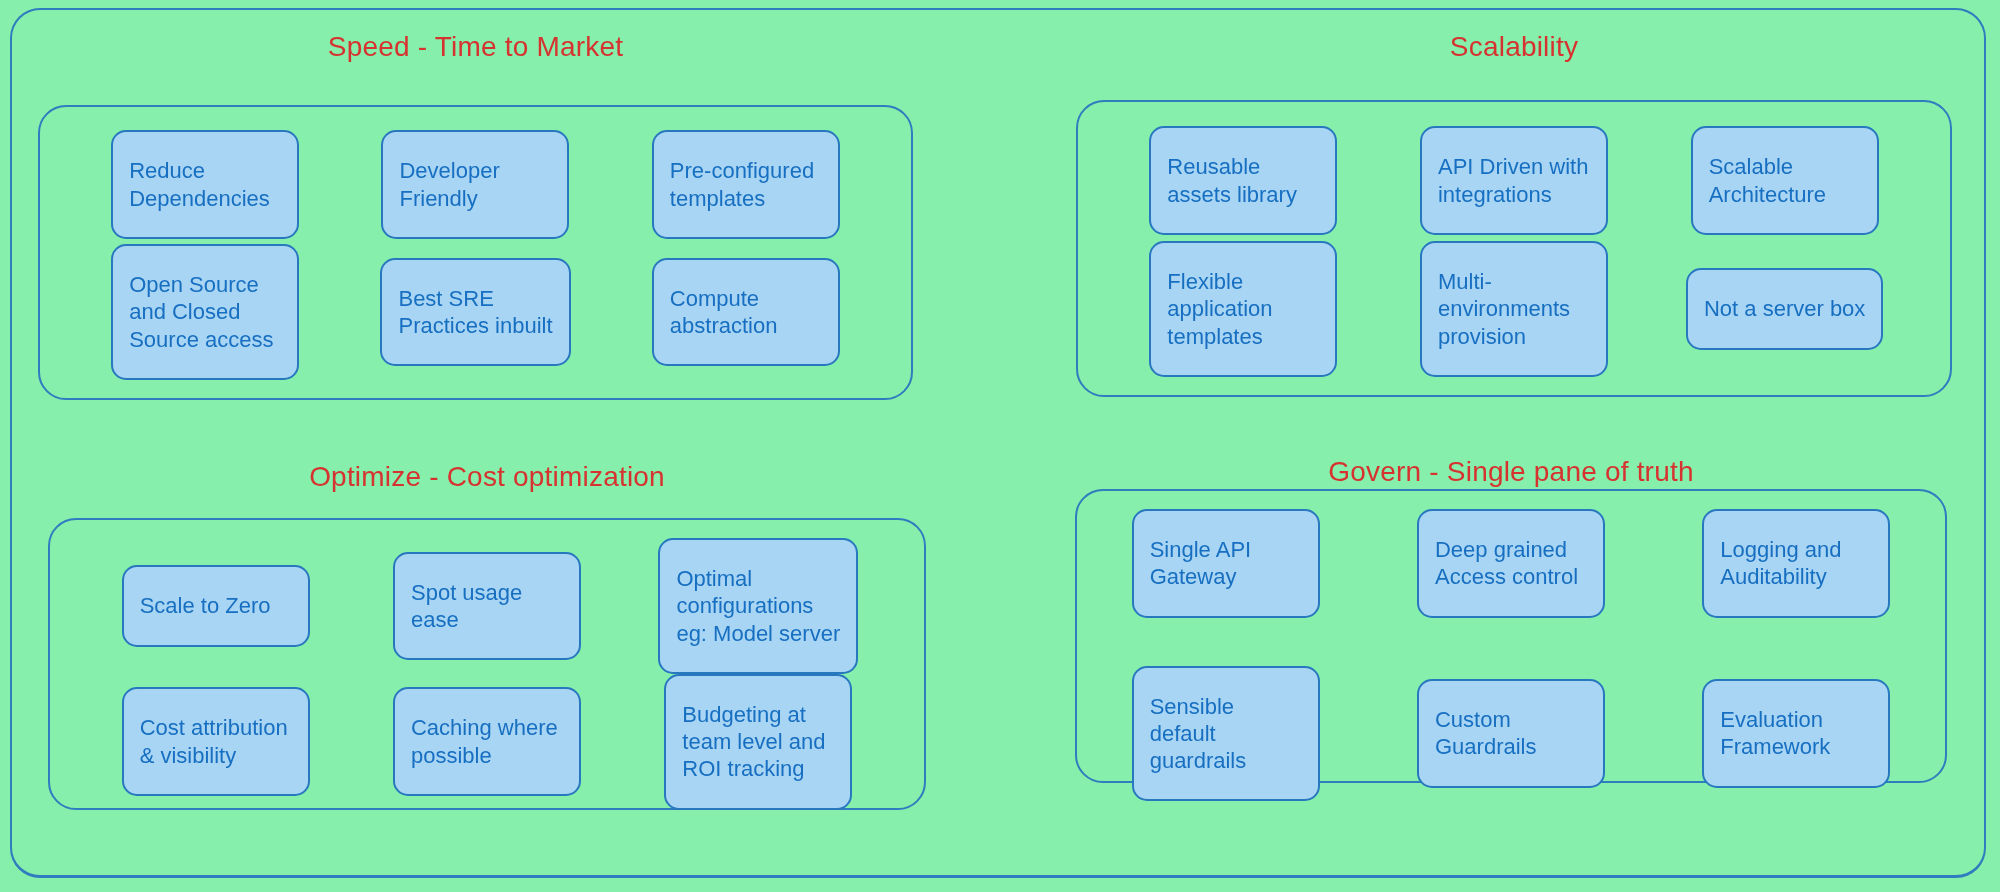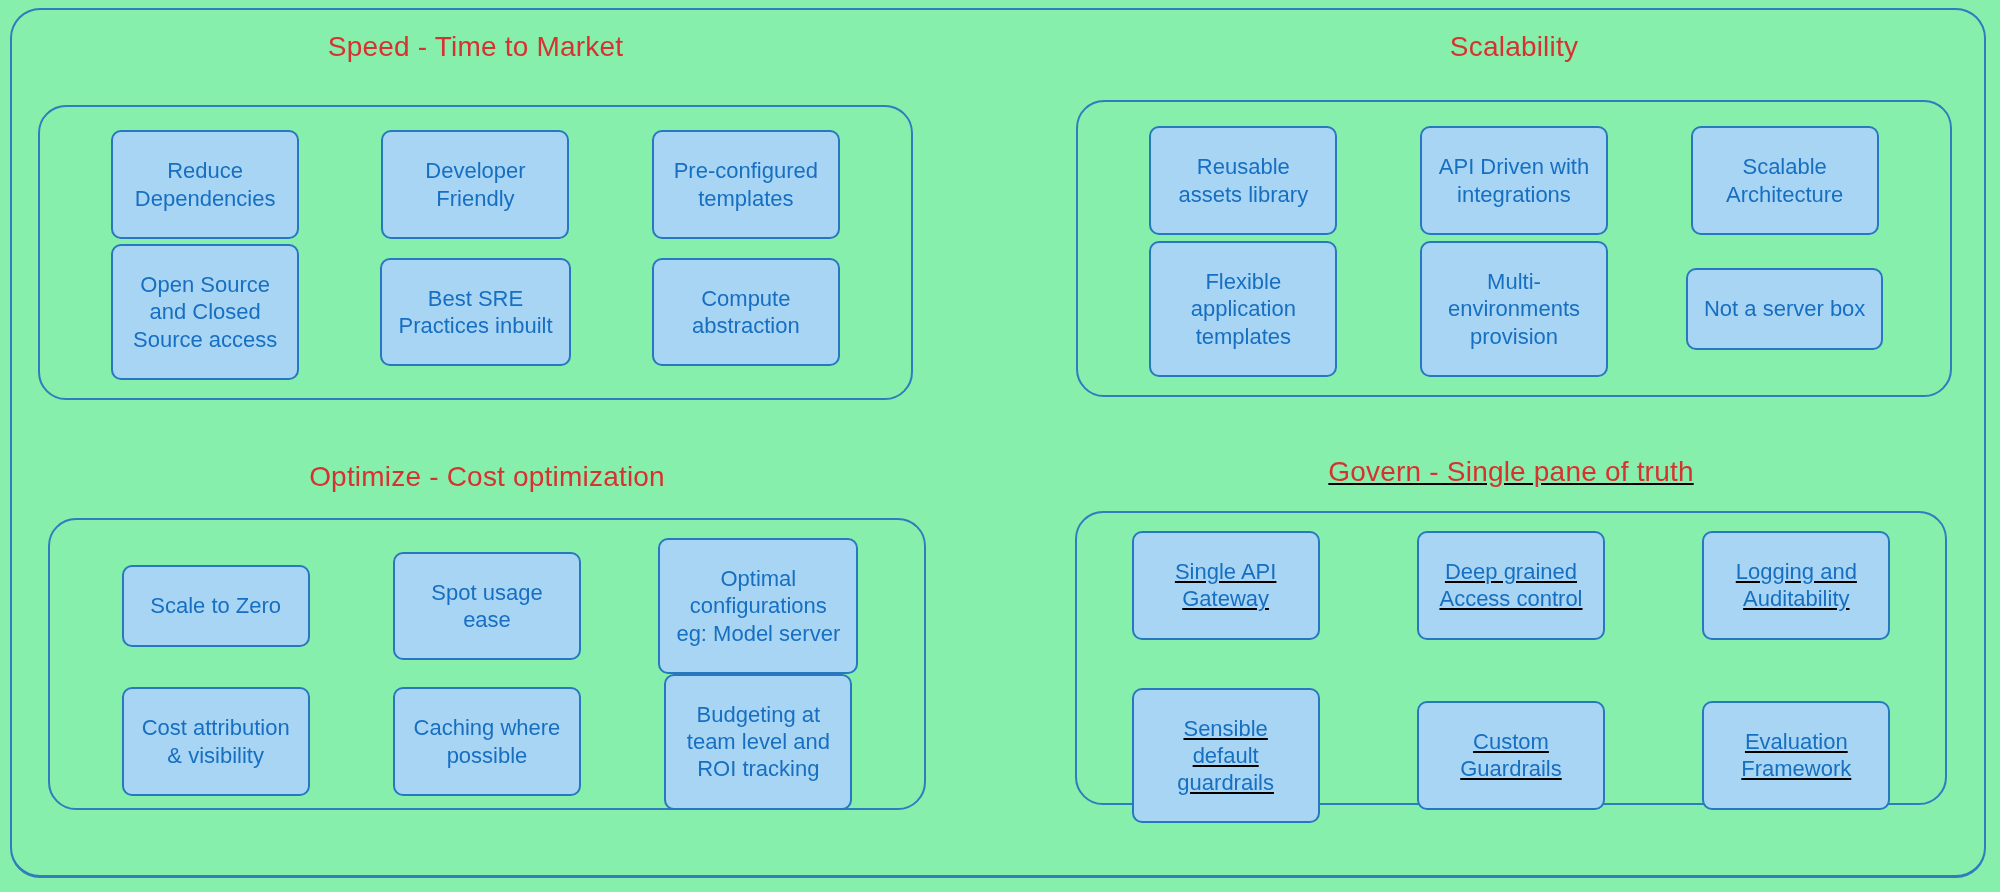--- a/index.html
+++ b/index.html
@@ -45,40 +45,40 @@
     box-sizing: border-box;
     display: grid;
     grid-template-columns: repeat(3, 1fr);
     grid-template-rows: 1fr 1fr;
     place-items: center;
     padding: 18px 30px;
   }
   .node {
     background: var(--box_fill, #a9d5f4);
     border: 2px solid var(--box_border, #2878bf);
-    border-radius: 10px;
+    border-radius: 15px;
     color: var(--box_text, #176fc1);
     font-size: 22px;
     line-height: 1.24;
-    text-align: center;
+    text-align: left;
     padding: 25px 16px;
     min-width: 152px;
     max-width: 210px;
     white-space: pre-line;
     box-sizing: content-box;
   }
   
   .q-speed    { left: 38px;   top: 30px;  width: 875px; }
   .q-speed    .panel { margin-top: 41px; height: 295px; }
   .q-scale    { left: 1076px; top: 30px;  width: 876px; }
   .q-scale    .panel { margin-top: 36px; height: 297px; }
   .q-optimize { left: 48px;   top: 460px; width: 878px; }
   .q-optimize .panel { margin-top: 24px; height: 292px; }
-  .q-govern   { left: 1075px; top: 455px; width: 872px; text-decoration: underline; }
-  .q-govern   .panel { margin-top: 22px; height: 294px; gap: 48px; }
+  .q-govern   { left: 1075px; top: 455px; width: 872px; }
+  .q-govern   .panel { height: 294px; gap: 48px; }
 </style>
 </head>
 <body>
 
 <div class="stage">
   <div class="outer-frame"></div>
 
   <div class="quadrant q-speed">
     <div class="q-title">Speed - Time to Market</div>
     <div class="panel">

